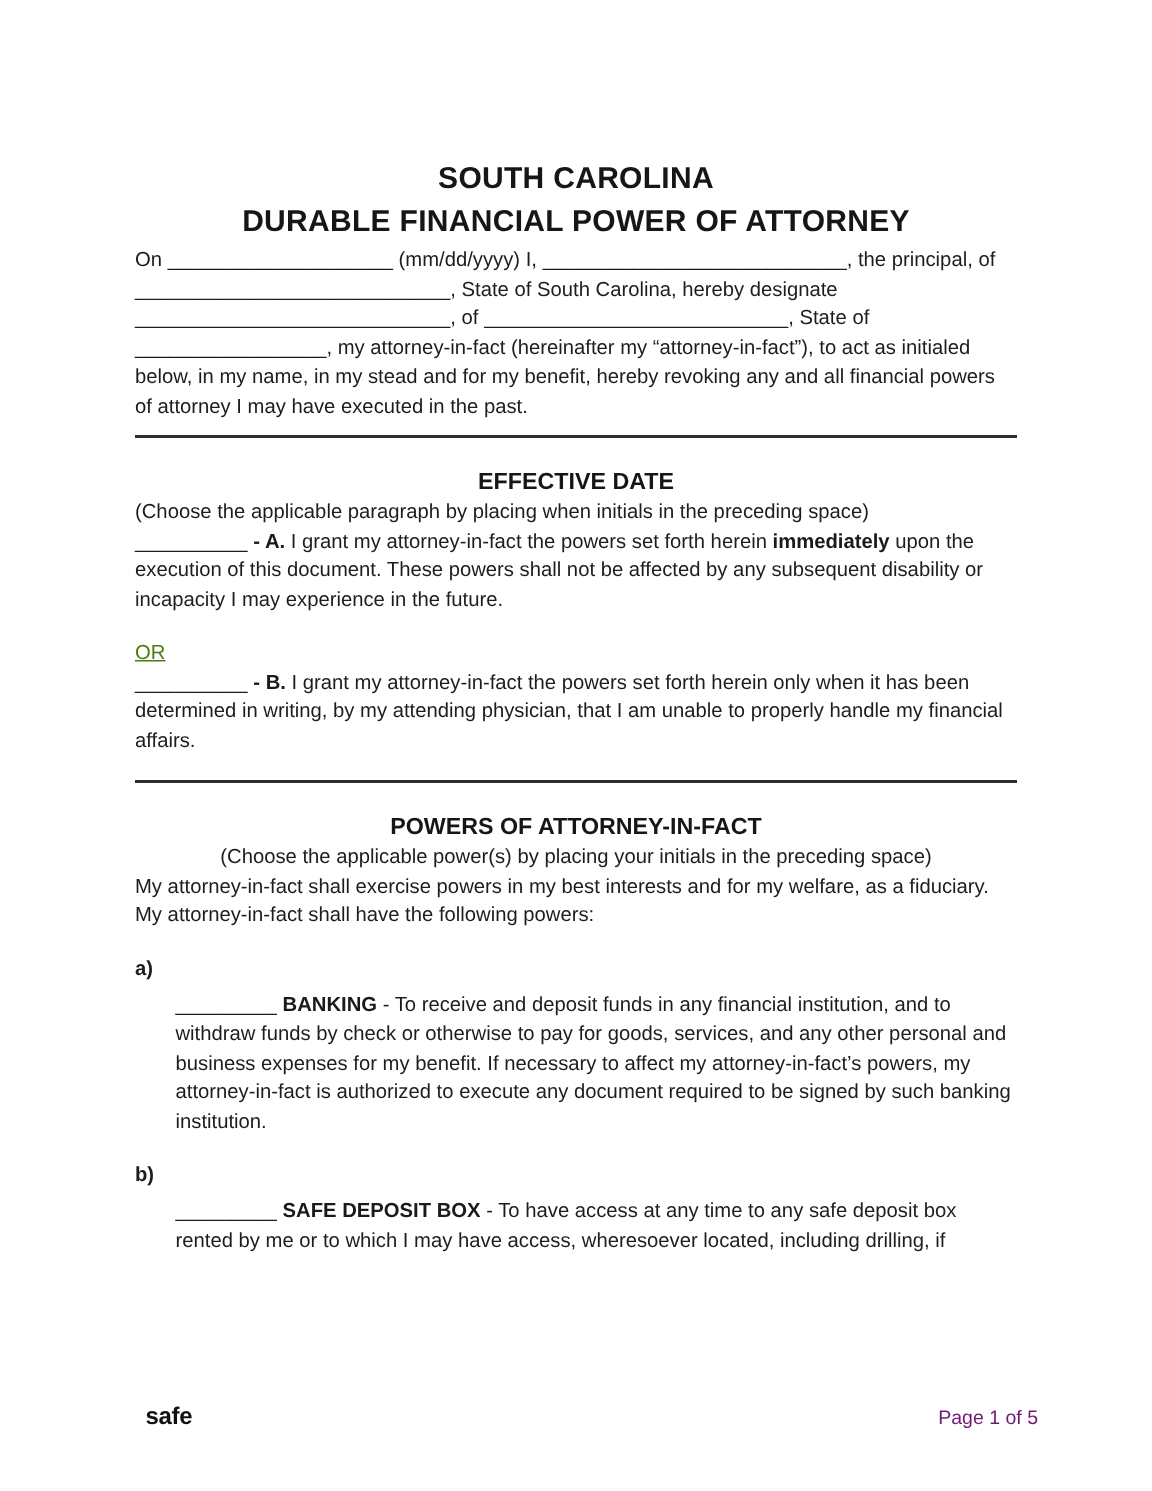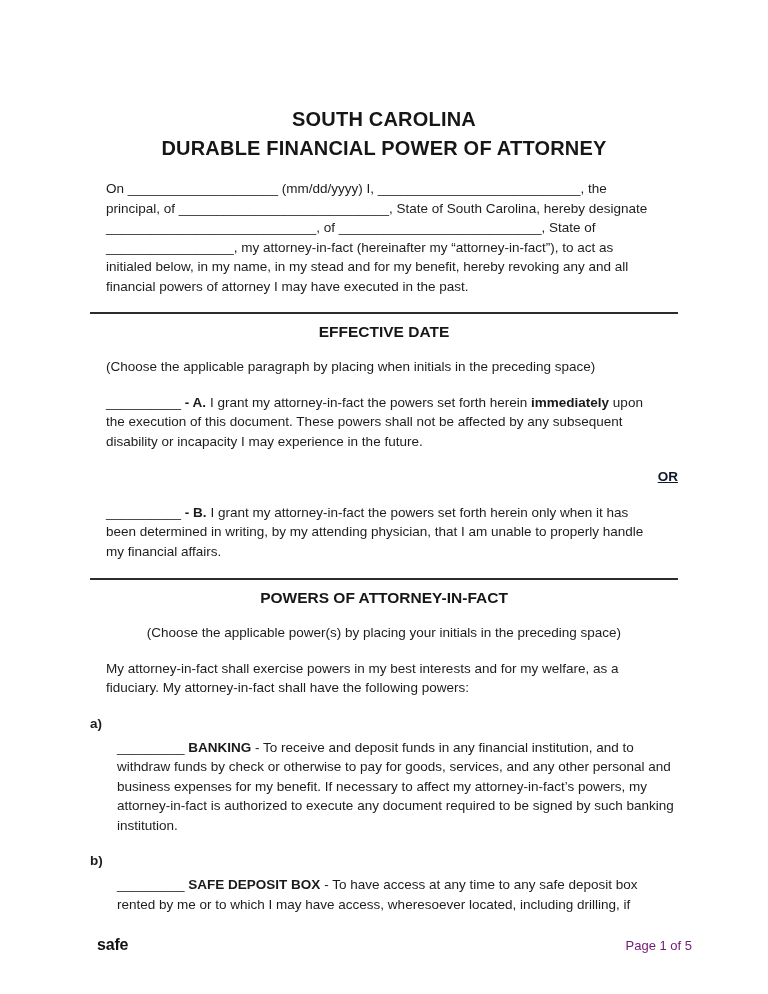--- a/index.html
+++ b/index.html
@@ -18,51 +18,51 @@
   .doc-title {
     margin: 0;
     text-align: center;
     font-size: 20px;
     line-height: 29px;
     font-weight: bold;
     letter-spacing: 0.2px;
     color: #161616;
   }
   p.para {
-    margin: 16px;
+    margin: 0;
     font-size: 13.5px;
     line-height: 19.5px;
   }
   .opening { margin-top: 60px; }
   .rule {
     border: none;
     border-top: 2px solid #2d2d2d;
     margin: 10px 0 0 0;
     height: 0;
   }
   .rule-2 { margin-top: 17px; }
   .section-heading {
-    margin: 8px 0 0 0;
+    margin: 20px 0 0 0;
     text-align: center;
     font-size: 15.5px;
     line-height: 19px;
     font-weight: bold;
     color: #161616;
   }
   .note-left   { margin-top: 21px; }
   .note-center { margin-top: 18px; text-align: center; }
   .option-para { margin-top: 22px; }
   .or-heading {
     margin: 16px 0 0 0;
-    text-align: right;
+    text-align: left;
     font-size: 13.5px;
     line-height: 19.5px;
-    font-weight: bold;
+    font-weight: normal;
     text-decoration: underline;
-    color: #0f172a;
+    color: #4d7c0f;
   }
   .intro-para { margin-top: 18px; }
   .power-item {
     display: flex;
     margin-top: 16px;
     font-size: 13.5px;
     line-height: 19.5px;
   }
   .item-label {
     flex: 0 0 27px;

